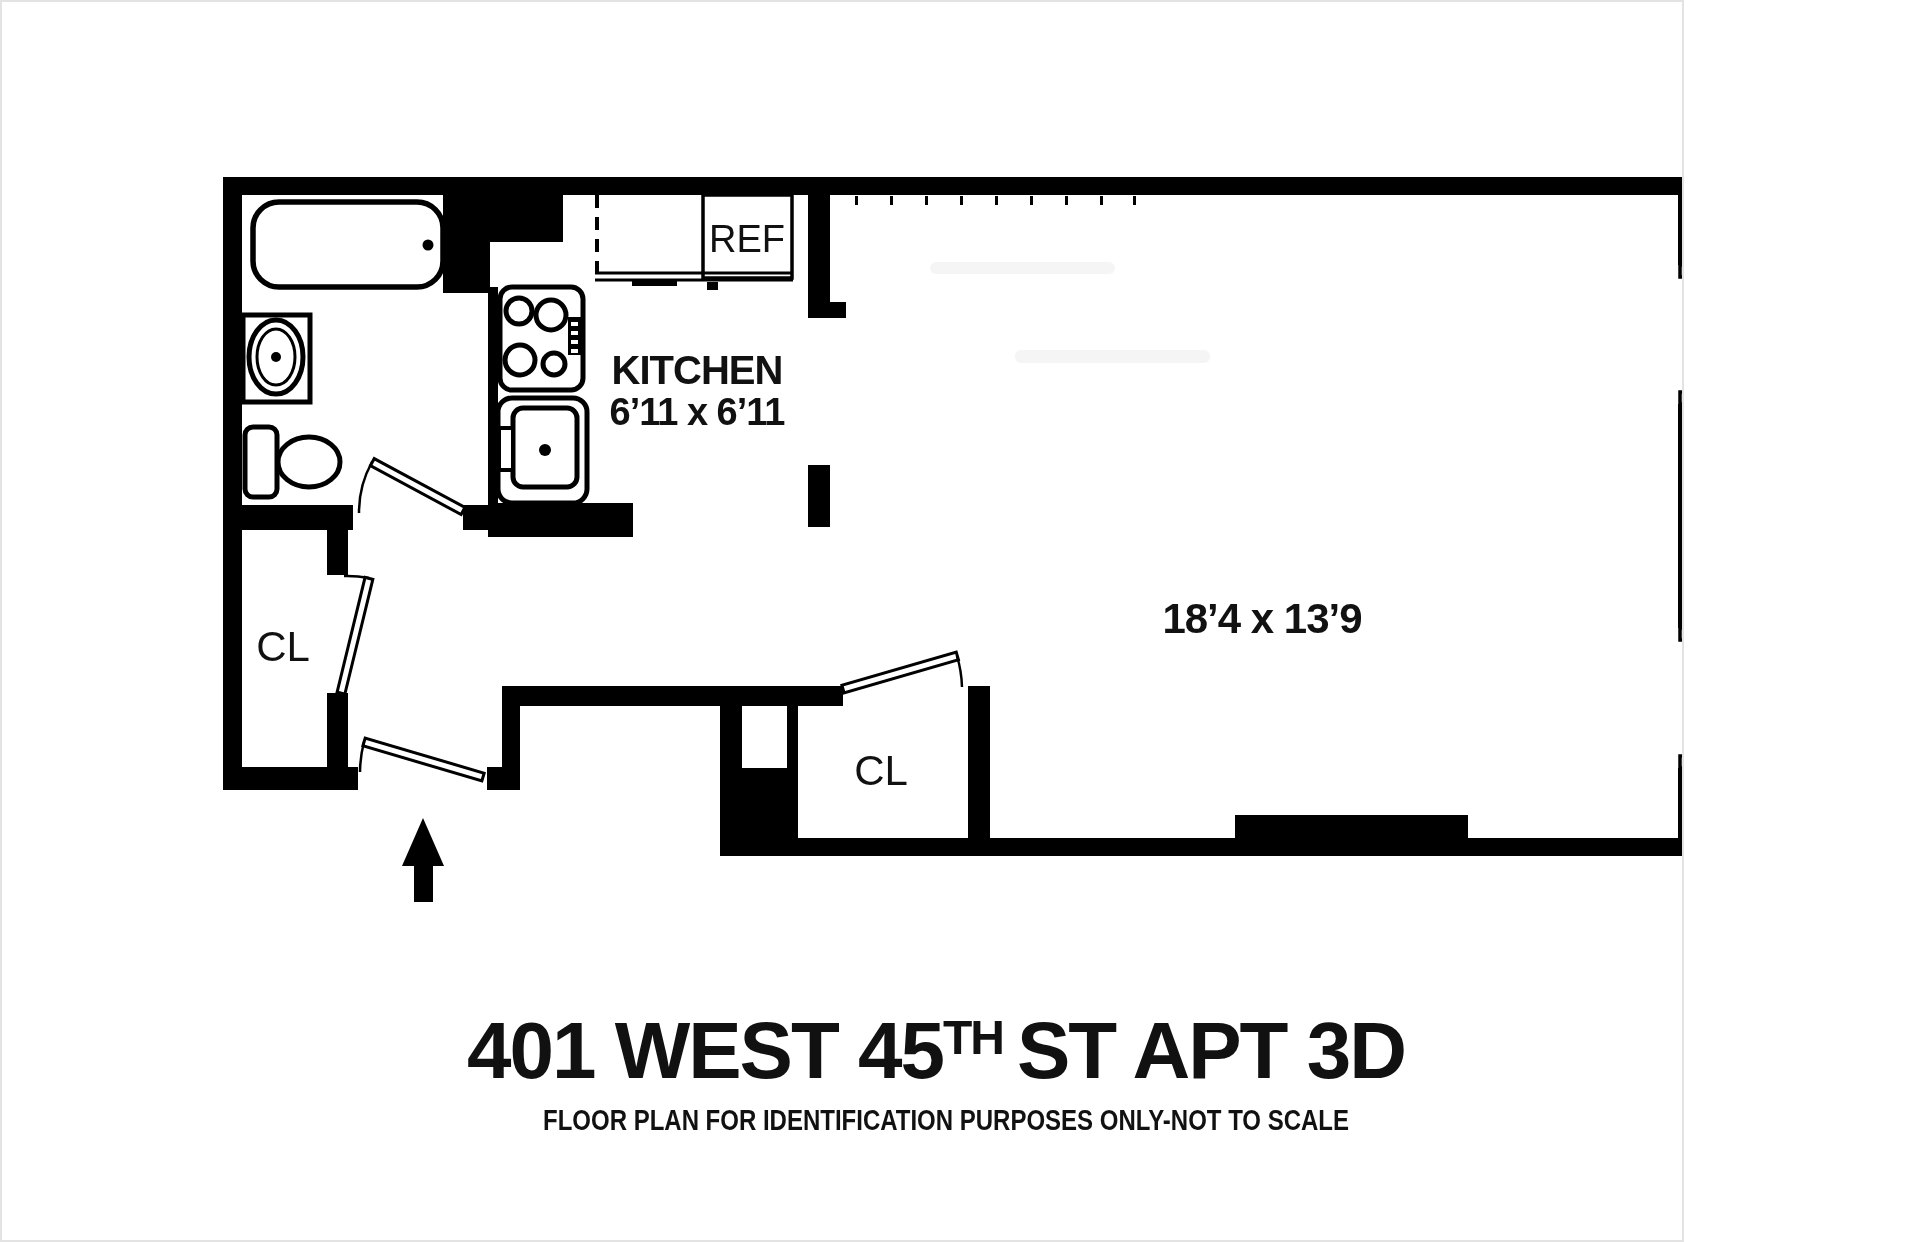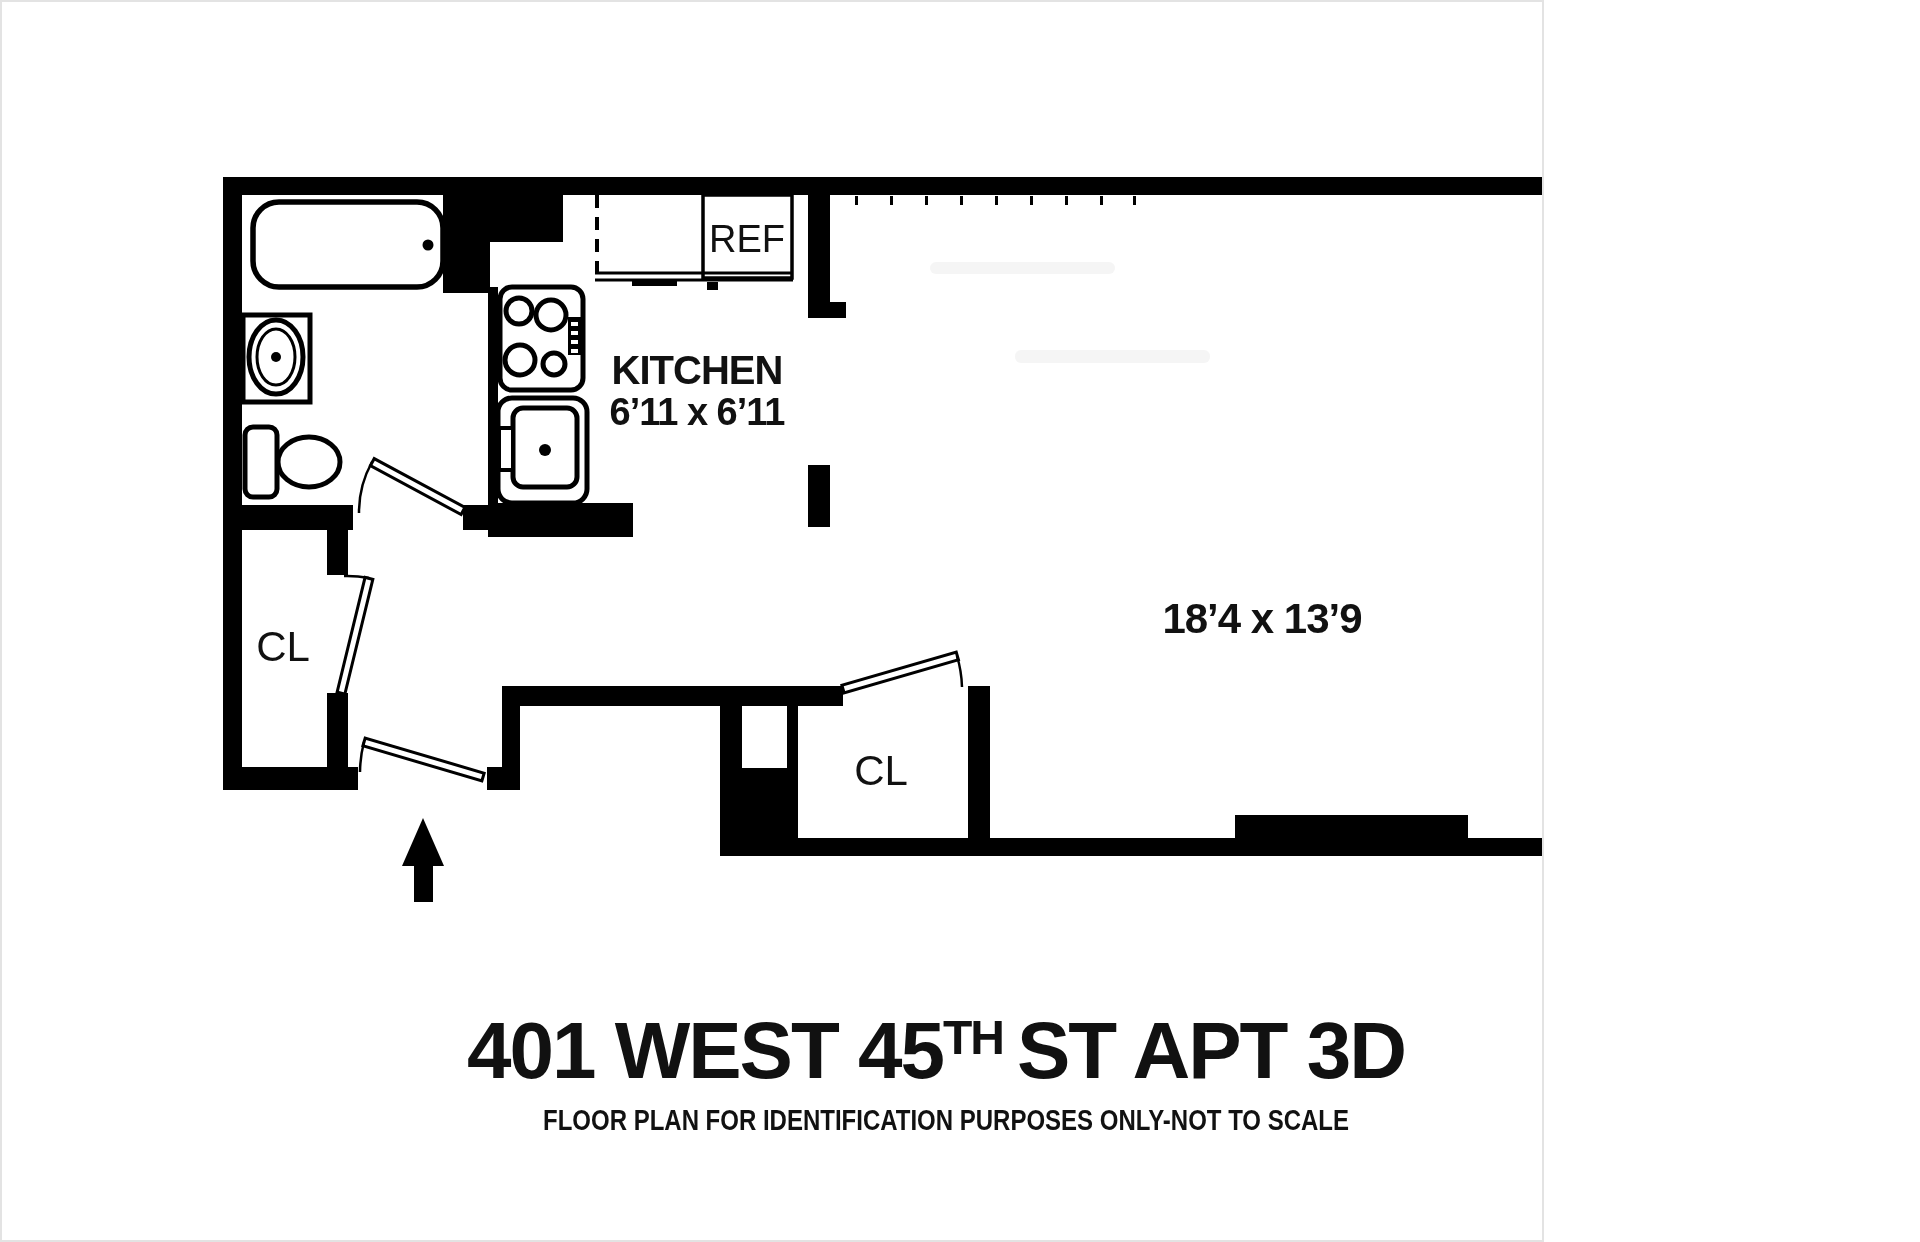--- a/index.html
+++ b/index.html
@@ -1,18 +1,18 @@
 <!DOCTYPE html>
 <html><head>
 <meta charset="utf-8">
 <style>
   html,body{margin:0;padding:0;background:#ffffff;}
   .page{
     position:relative;
-    width:1544px;height:1242px;
+    width:1684px;height:1242px;
     background:#ffffff;
     font-family:"Liberation Sans", sans-serif;
     overflow:hidden;
   }
   .frame{
     position:absolute;left:0;top:0;right:0;bottom:0;
     border:2px solid #e3e3e3;
     pointer-events:none;
   }
   svg{display:block;}

